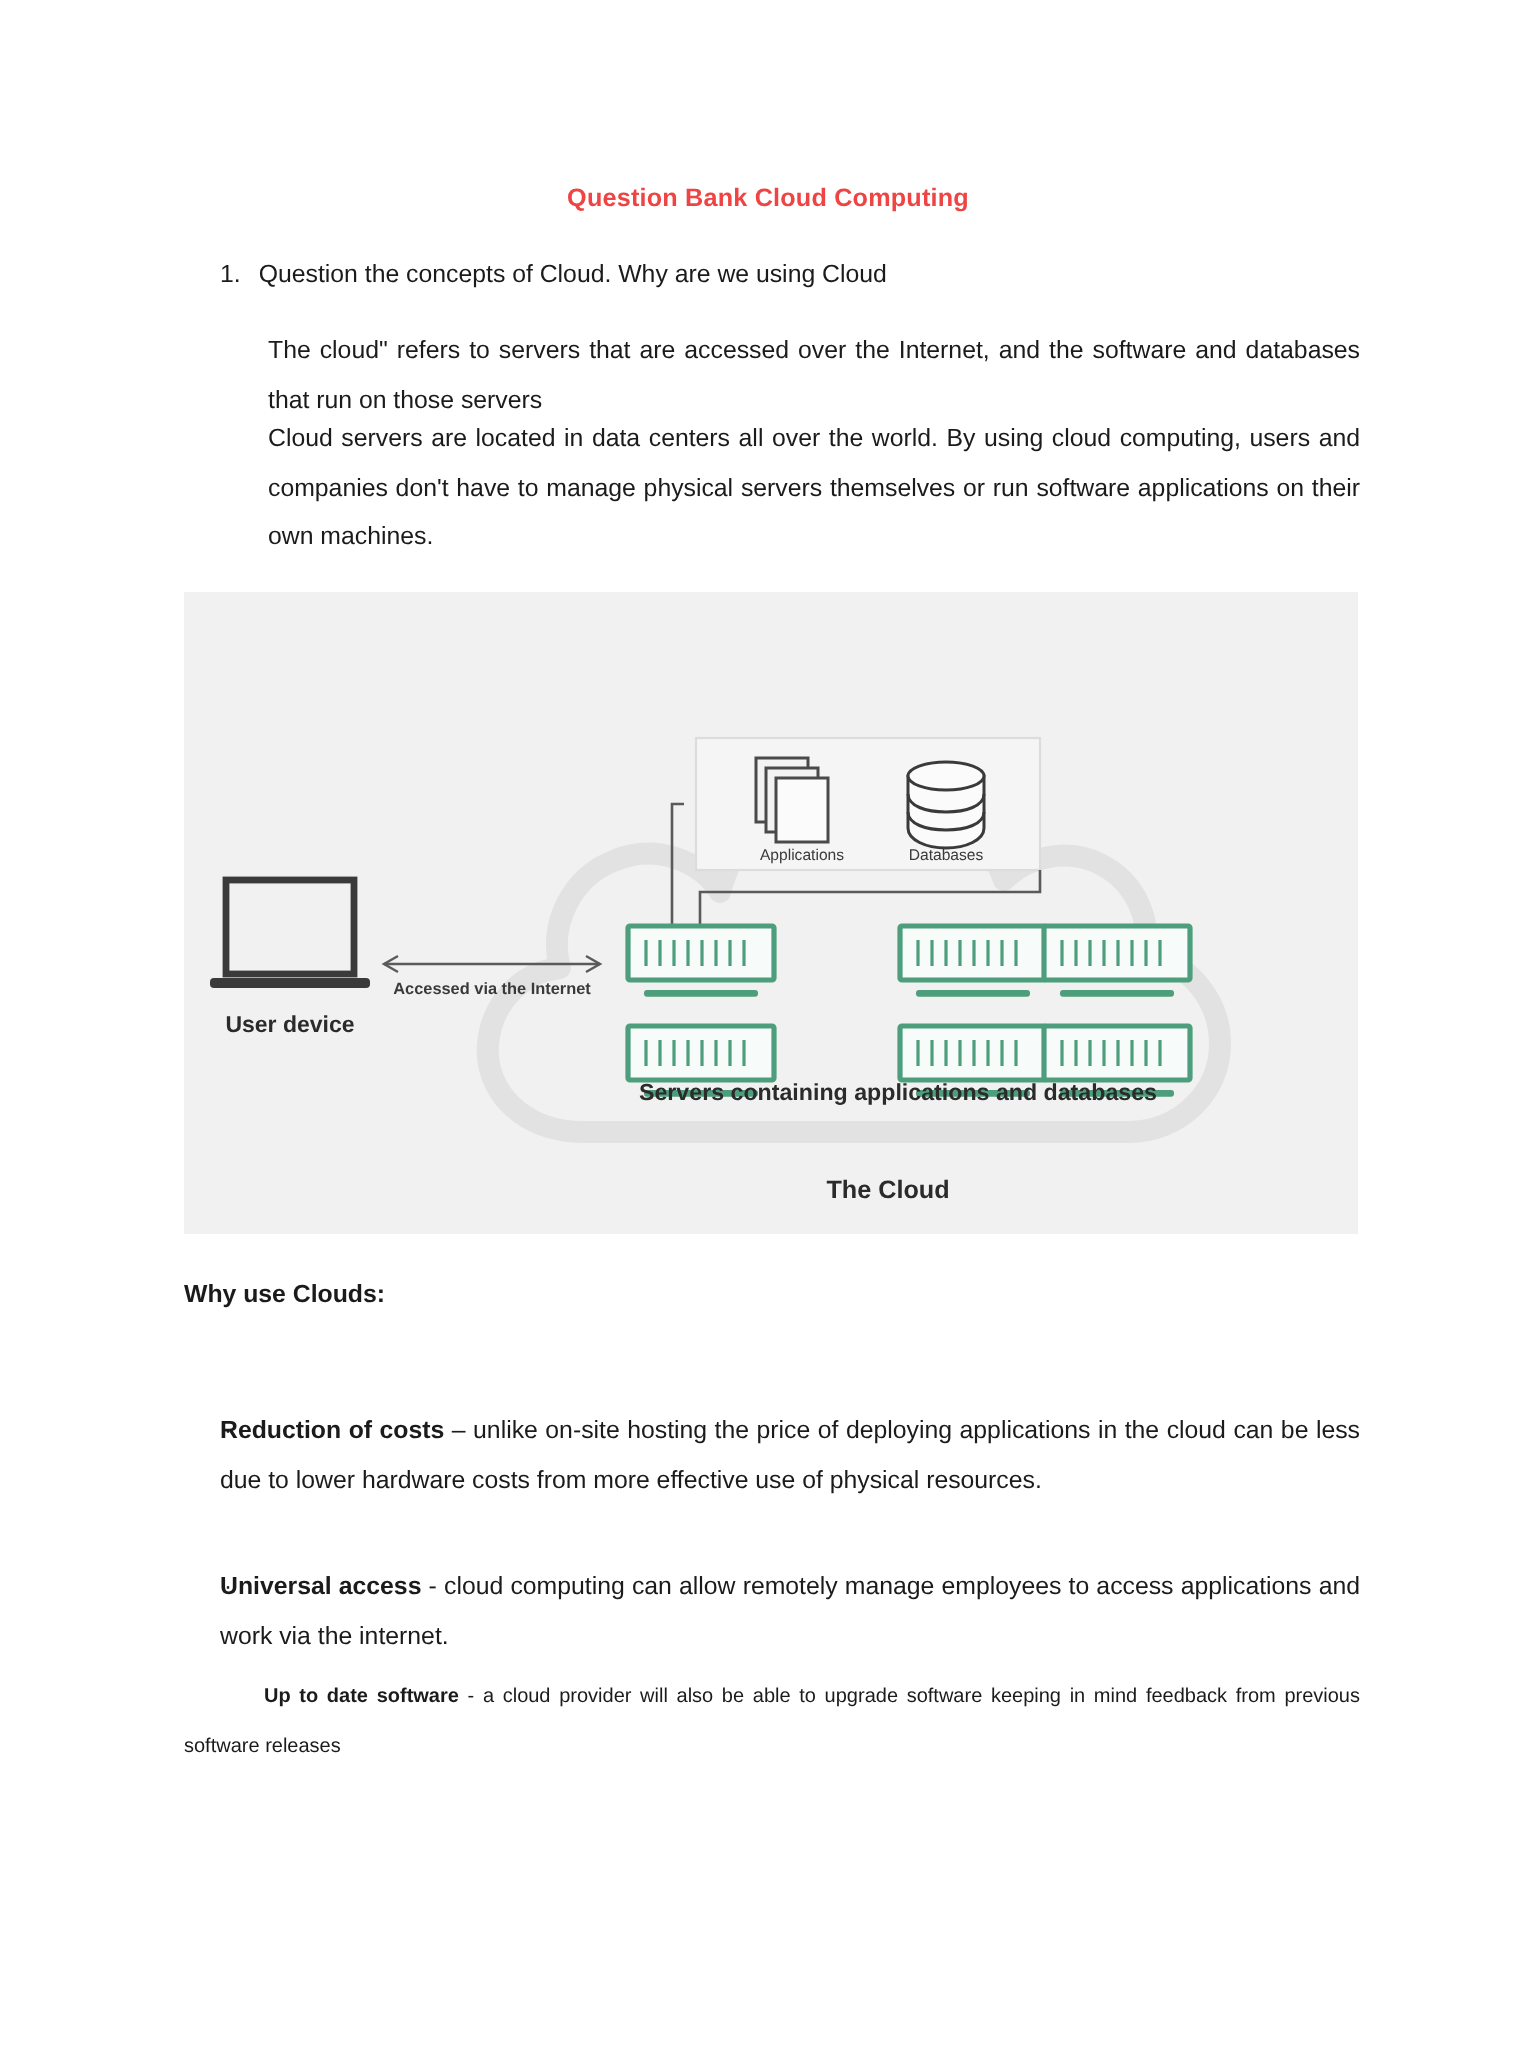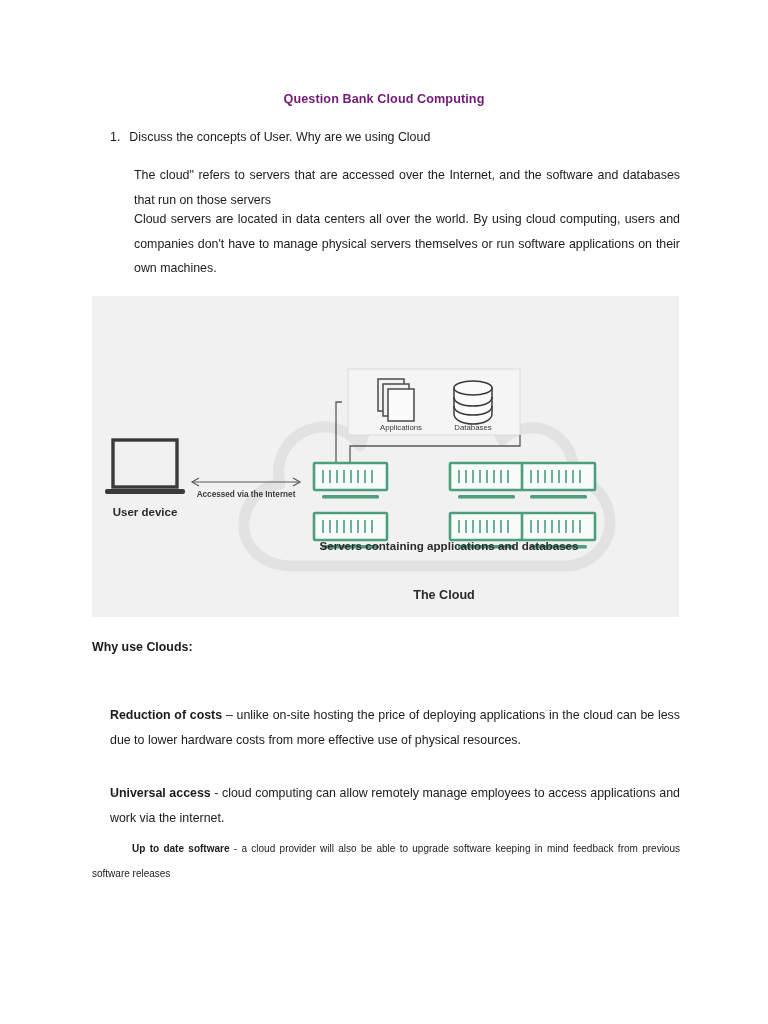--- a/index.html
+++ b/index.html
@@ -26,21 +26,21 @@
   
   .doc-title {
     position: absolute;
     left: 0;
     top: 92px;
     width: 768px;
     text-align: center;
     font-size: 12.6px;
     font-weight: bold;
     letter-spacing: .1px;
-    color: #701a75;
+    color: #ef4444;
   }
 
   .q-item {
     position: absolute;
     left: 110px;
     top: 129px;
     width: 580px;
     font-size: 12.4px;
     line-height: 17px;
     display: flex;
@@ -120,21 +120,21 @@
 </style>
 </head>
 <body>
 
 <div class="page">
 
   <div class="doc-title">Question Bank Cloud Computing</div>
 
   <div class="q-item">
     <span class="q-num">1.</span>
-    <span>Discuss the concepts of User. Why are we using Cloud</span>
+    <span>Question the concepts of Cloud. Why are we using Cloud</span>
   </div>
 
   <div class="para para-1">The cloud" refers to servers that are accessed over the Internet, and the software and databases that run on those servers</div>
   <div class="para para-2">Cloud servers are located in data centers all over the world. By using cloud computing, users and companies don't have to manage physical servers themselves or run software applications on their own machines.</div>
 
   <div class="figure">
     <svg width="587" height="321" viewBox="0 0 587 321" xmlns="http://www.w3.org/2000/svg">
 
       <rect x="0" y="0" width="587" height="321" fill="#f1f1f1"></rect>
 

